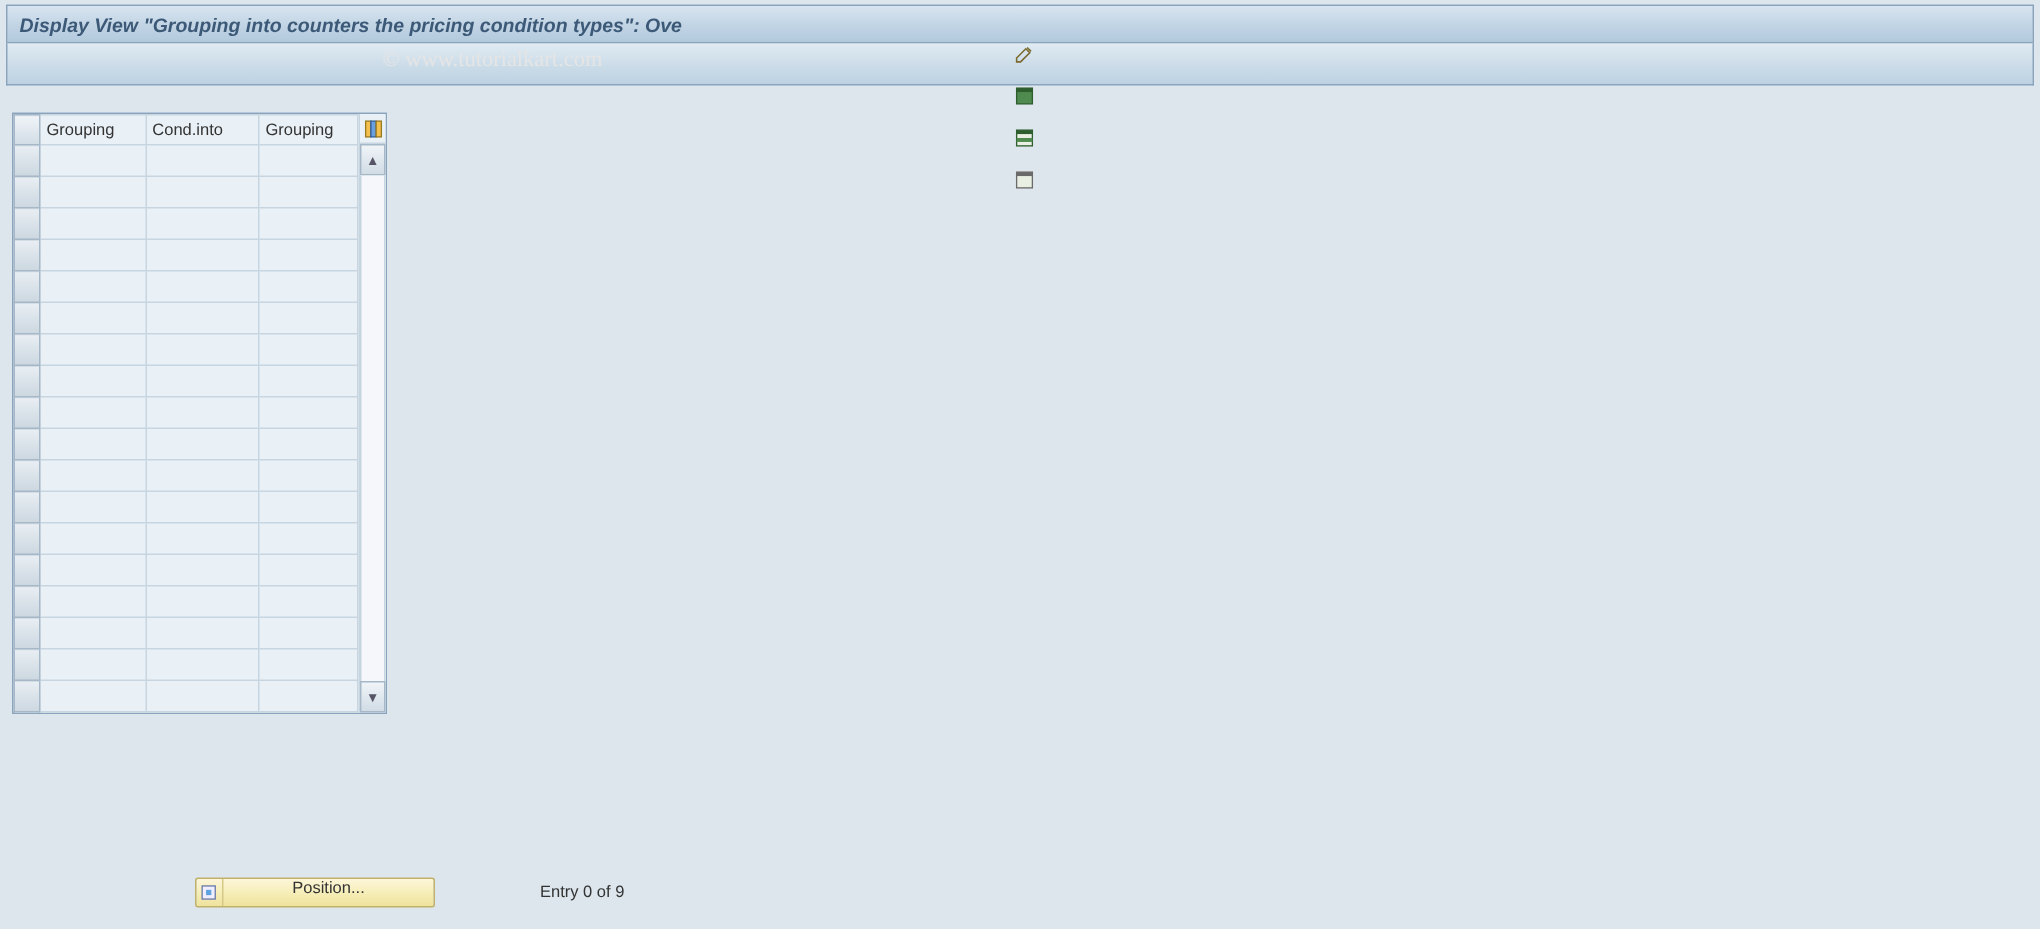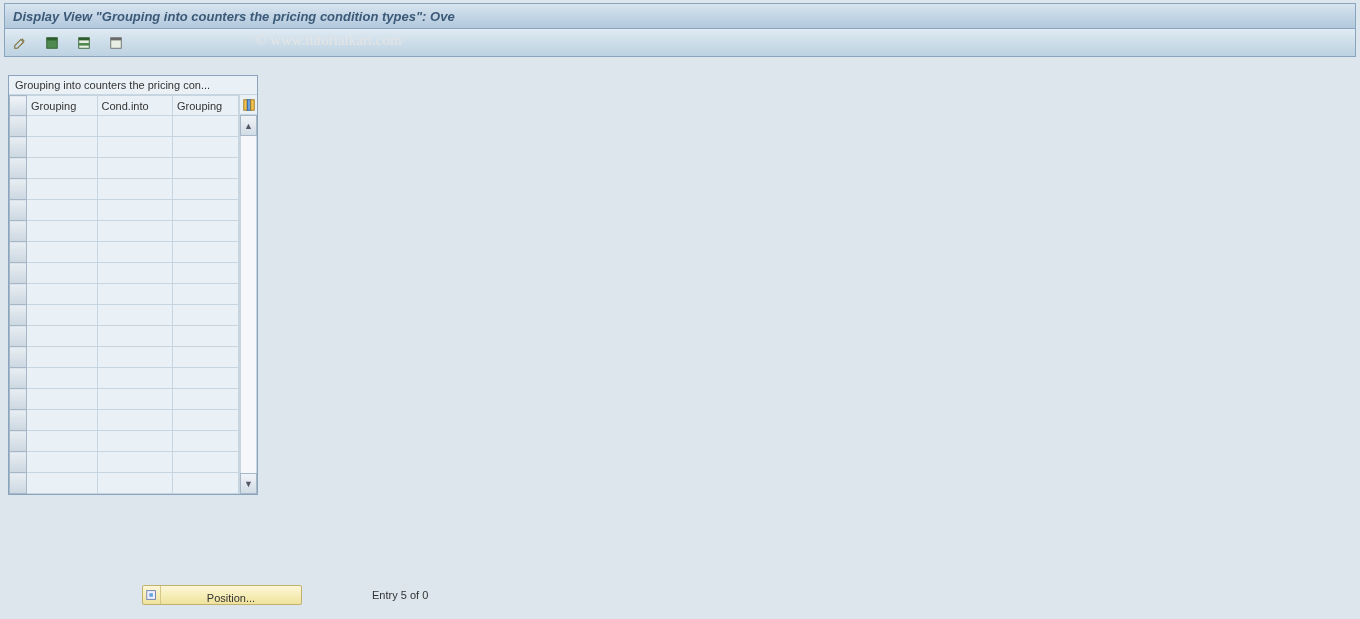--- a/index.html
+++ b/index.html
@@ -35,20 +35,21 @@
       background: linear-gradient(to bottom, #e0ebf3 0%, #cddde9 50%, #bdd2e2 100%);
       border: 1px solid #8aa4bd;
       border-top: none;
       height: 28px;
       margin: 0 4px;
       display: flex;
       align-items: center;
       padding-left: 6px;
       gap: 14px;
       position: relative;
+      flex-direction: column;
     }
     .toolbar-btn {
       width: 18px;
       height: 18px;
       display: flex;
       align-items: center;
       justify-content: center;
       cursor: pointer;
     }
     .watermark {
@@ -149,28 +150,27 @@
       position: absolute;
       bottom: 14px;
       left: 0;
       display: flex;
       align-items: center;
       gap: 70px;
       padding-left: 130px;
     }
     .position-btn {
       display: flex;
-      align-items: flex-end;
+      align-items: flex-start;
       background: linear-gradient(to bottom, #fdf6d9 0%, #f6eeb9 50%, #efe29d 100%);
       border: 1px solid #c0b26a;
       border-radius: 2px;
       height: 20px;
       width: 160px;
       cursor: pointer;
-      margin-left: 12px;
     }
     .position-btn .pos-icon {
       width: 18px;
       height: 18px;
       display: flex;
       align-items: center;
       justify-content: center;
       border-right: 1px solid #d6c988;
     }
     .position-btn .pos-label {
@@ -215,21 +215,20 @@
     <svg class="icon-svg" viewBox="0 0 16 16">
         <rect x="2" y="2" width="12" height="12" fill="#e9efe2" stroke="#6a6a6a"></rect>
         <rect x="2" y="2" width="12" height="3" fill="#6a6a6a"></rect>
       </svg>
   </div>
   <div class="watermark">© www.tutorialkart.com</div>
 </div>
 
 <div class="content-area">
   <div class="table-container">
-    <div class="table-title">Grouping into counters the pricing con...</div>
     <div class="table-wrap">
       <table class="data-table">
         <thead>
           <tr>
             <th class="sel-col"></th>
             <th class="col-procedure">Grouping</th>
             <th class="col-condtype">Cond.into</th>
             <th class="col-counter">Grouping</th>
           </tr>
         </thead>
@@ -367,14 +366,14 @@
 <div class="bottom-bar">
   <div class="position-btn">
     <div class="pos-icon">
       <svg class="icon-svg" viewBox="0 0 16 16">
           <rect x="2" y="3" width="10" height="10" fill="#eef" stroke="#6a7aa8"></rect>
           <rect x="5" y="6" width="4" height="4" fill="#5fa2e0"></rect>
         </svg>
     </div>
     <div class="pos-label">Position...</div>
   </div>
-  <div class="entry-text">Entry 5 of 0</div>
+  <div class="entry-text">Entry 0 of 9</div>
 </div>
 
 </body></html>

